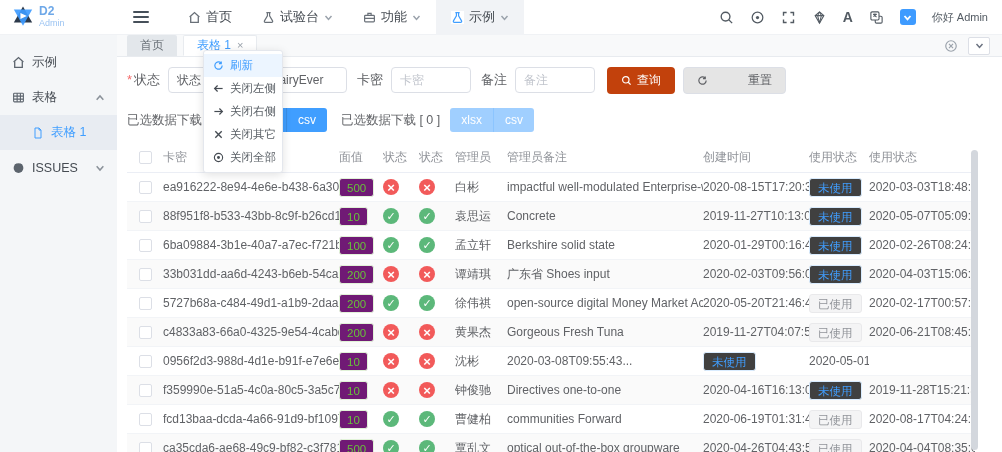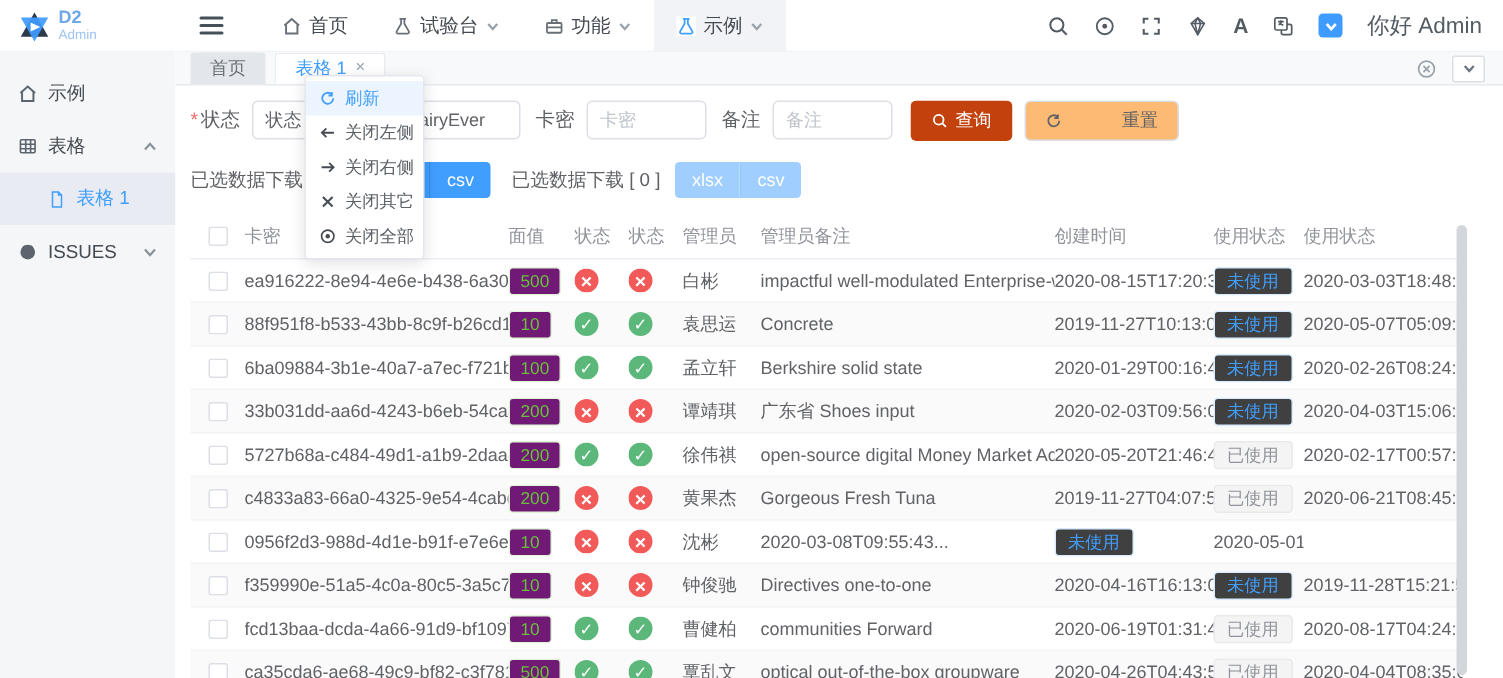--- a/index.html
+++ b/index.html
@@ -2,37 +2,37 @@
 <html><head>
 <meta charset="utf-8">
 <style>
   *{margin:0;padding:0;box-sizing:border-box;}
   html,body{width:1002px;height:452px;overflow:hidden;}
   body{font-family:"Liberation Sans","DejaVu Sans",sans-serif;background:#fff;color:#606266;position:relative;font-size:12px;}
   svg{display:block;}
 
   
   .topbar{height:35px;display:flex;align-items:center;background:#fff;border-bottom:1px solid #f0f2f5;}
-  .logo-area{flex:0 0 117px;display:flex;align-items:flex-end;gap:5px;padding-left:12px;}
+  .logo-area{flex:0 0 117px;display:flex;align-items:flex-start;gap:5px;padding-left:12px;}
   .logo-text{line-height:1.1;}
   .logo-text .l1{font-size:12px;color:#6ea8e8;font-weight:bold;}
   .logo-text .l2{font-size:9px;color:#9cc4f2;}
   .hamburger{width:16px;display:flex;flex-direction:column;gap:3px;margin:0 24px 0 16px;cursor:pointer;}
   .hamburger span{height:2px;background:#46505a;border-radius:1px;}
   .nav{display:flex;height:35px;}
   .nav-item{display:flex;align-items:center;gap:5px;padding:0 15px;font-size:13px;color:#454b52;cursor:pointer;}
   .nav-item svg{color:#697078;}
   .nav-item .chev{color:#9aa2ab;}
   .nav-item.active{background:#f1f3f6;}
   .nav-item.active svg.main{color:#409eff;}
   .top-right{margin-left:auto;display:flex;align-items:center;gap:16px;padding-right:14px;color:#535b63;}
   .tool-icon{cursor:pointer;color:#535b63;}
   .font-a{font-size:14px;font-weight:bold;cursor:pointer;}
   .swatch{width:16px;height:16px;background:#3e9bff;border-radius:3px;display:flex;align-items:center;justify-content:center;color:#fff;cursor:pointer;}
-  .greeting{font-size:15px;cursor:pointer;}
+  .greeting{font-size:11px;cursor:pointer;}
 
   
   .layout{display:flex;height:417px;}
   .sidebar{flex:0 0 117px;background:#f4f6f8;padding-top:10px;}
   .side-item{height:35px;display:flex;align-items:center;gap:7px;padding:0 12px;font-size:12.5px;color:#454b52;cursor:pointer;}
   .side-item svg{color:#5c646d;flex:0 0 auto;}
   .side-item .chev{margin-left:auto;color:#8a9199;}
   .side-sub{padding-left:32px;color:#454b52;}
   .side-sub.active{background:#e8ecf2;color:#409eff;}
   .side-sub.active svg{color:#409eff;}
@@ -55,21 +55,21 @@
   .sel,.inp{height:26px;border:1px solid #dcdfe6;border-radius:4px;background:#fff;display:flex;align-items:center;padding:0 8px;font-size:12px;color:#606266;}
   .sel{width:76px;justify-content:space-between;margin-left:8px;cursor:pointer;}
   .sel .chev{color:#c0c4cc;}
   .inp-admin{width:84px;margin-left:19px;}
   .inp-kami{width:80px;margin-left:8px;}
   .inp-remark{width:80px;margin-left:8px;}
   .ml10{margin-left:10px;}
   .ph{color:#c0c4cc;}
   .btn{height:27px;border-radius:4px;display:inline-flex;align-items:center;gap:5px;font-size:12px;padding:0 13px;cursor:pointer;border:1px solid transparent;white-space:nowrap;}
   .btn-primary{background:#c2410c;color:#fff;margin-left:12px;}
-  .btn-plain{background:#fdba74;border-color:#dcdfe6;color:#606266;margin-left:8px;gap:40px;}
+  .btn-plain{background:#e5e5e5;border-color:#dcdfe6;color:#606266;margin-left:8px;gap:40px;}
 
   .download-row{display:flex;align-items:center;margin-top:12px;height:26px;}
   .dl-text{font-size:12.5px;color:#606266;white-space:nowrap;}
   .dl-text.second{margin-left:14px;}
   .btn-group{display:flex;margin-left:10px;}
   .bg-btn{height:24px;line-height:24px;padding:0 11px;font-size:12px;color:#fff;cursor:pointer;}
   .btn-group .bg-btn:first-child{border-radius:3px 0 0 3px;}
   .btn-group .bg-btn:last-child{border-radius:0 3px 3px 0;}
   .group-active .bg-btn{background:#409eff;}
   .group-active .bg-btn + .bg-btn{border-left:1px solid #3a8ee6;}

